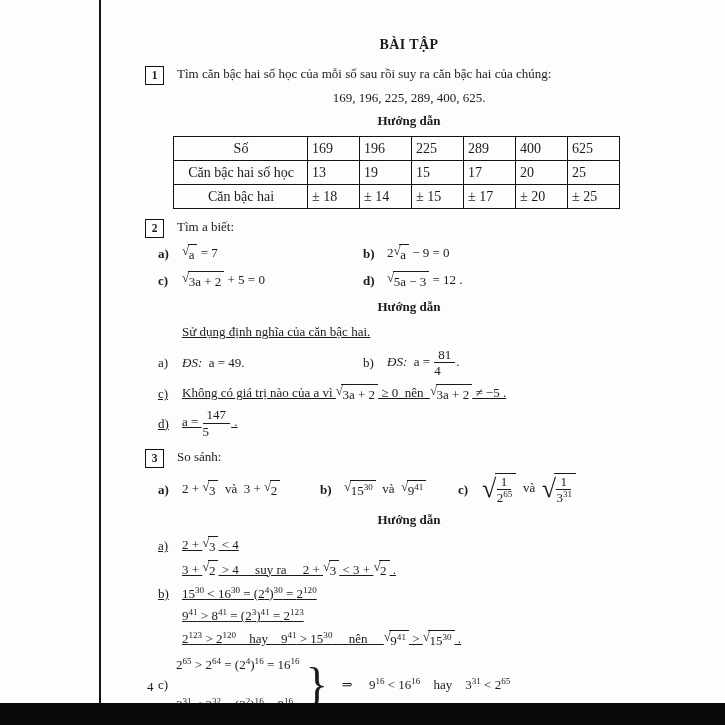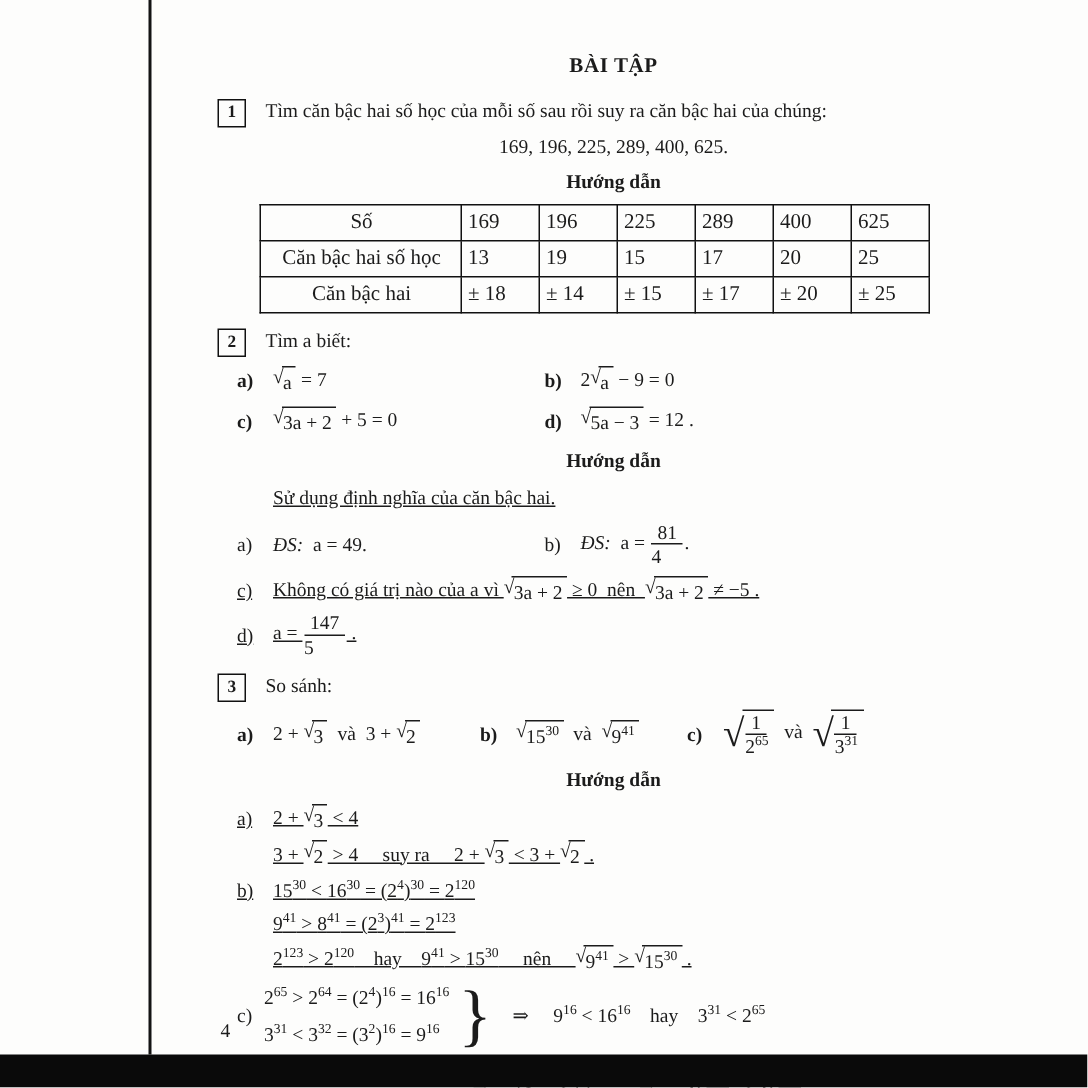--- a/index.html
+++ b/index.html
@@ -41,21 +41,21 @@
   .sqrt .rt{line-height:1.05;}
   .sqrt .vin{border-top:1.2px solid #1b1b1b;padding:0 3px 0 1px;margin-left:-1.5px;}
   .sqrt.tall{align-items:center;vertical-align:middle;}
   .sqrt.tall .rt{font-size:26px;line-height:1;}
   .frac{display:inline-flex;flex-direction:column;align-items:flex-start;vertical-align:middle;line-height:1.18;margin:0 1px;}
   .frac .num{border-bottom:1px solid #1b1b1b;padding:0 4px;}
   .three-col{display:flex;padding-left:13px;margin:5px 0 4px;align-items:center;}
   .w-a{width:162px;}
   .w-b{width:138px;}
   .c-block{display:flex;align-items:center;padding-left:13px;margin-top:5px;}
-  .stack{display:flex;flex-direction:column;gap:5px;}
+  .stack{display:flex;flex-direction:column;gap:20px;}
   .big-brace{font-size:46px;line-height:.9;font-weight:normal;margin:0 4px 0 6px;}
   .impl{margin-left:10px;}
   .final{margin:9px 0 0 170px;}
   .page-num{position:absolute;left:147px;bottom:30px;font-size:13px;}
 </style>
 </head>
 <body>
 
 <div class="sheet">
   <div class="spine"></div>

